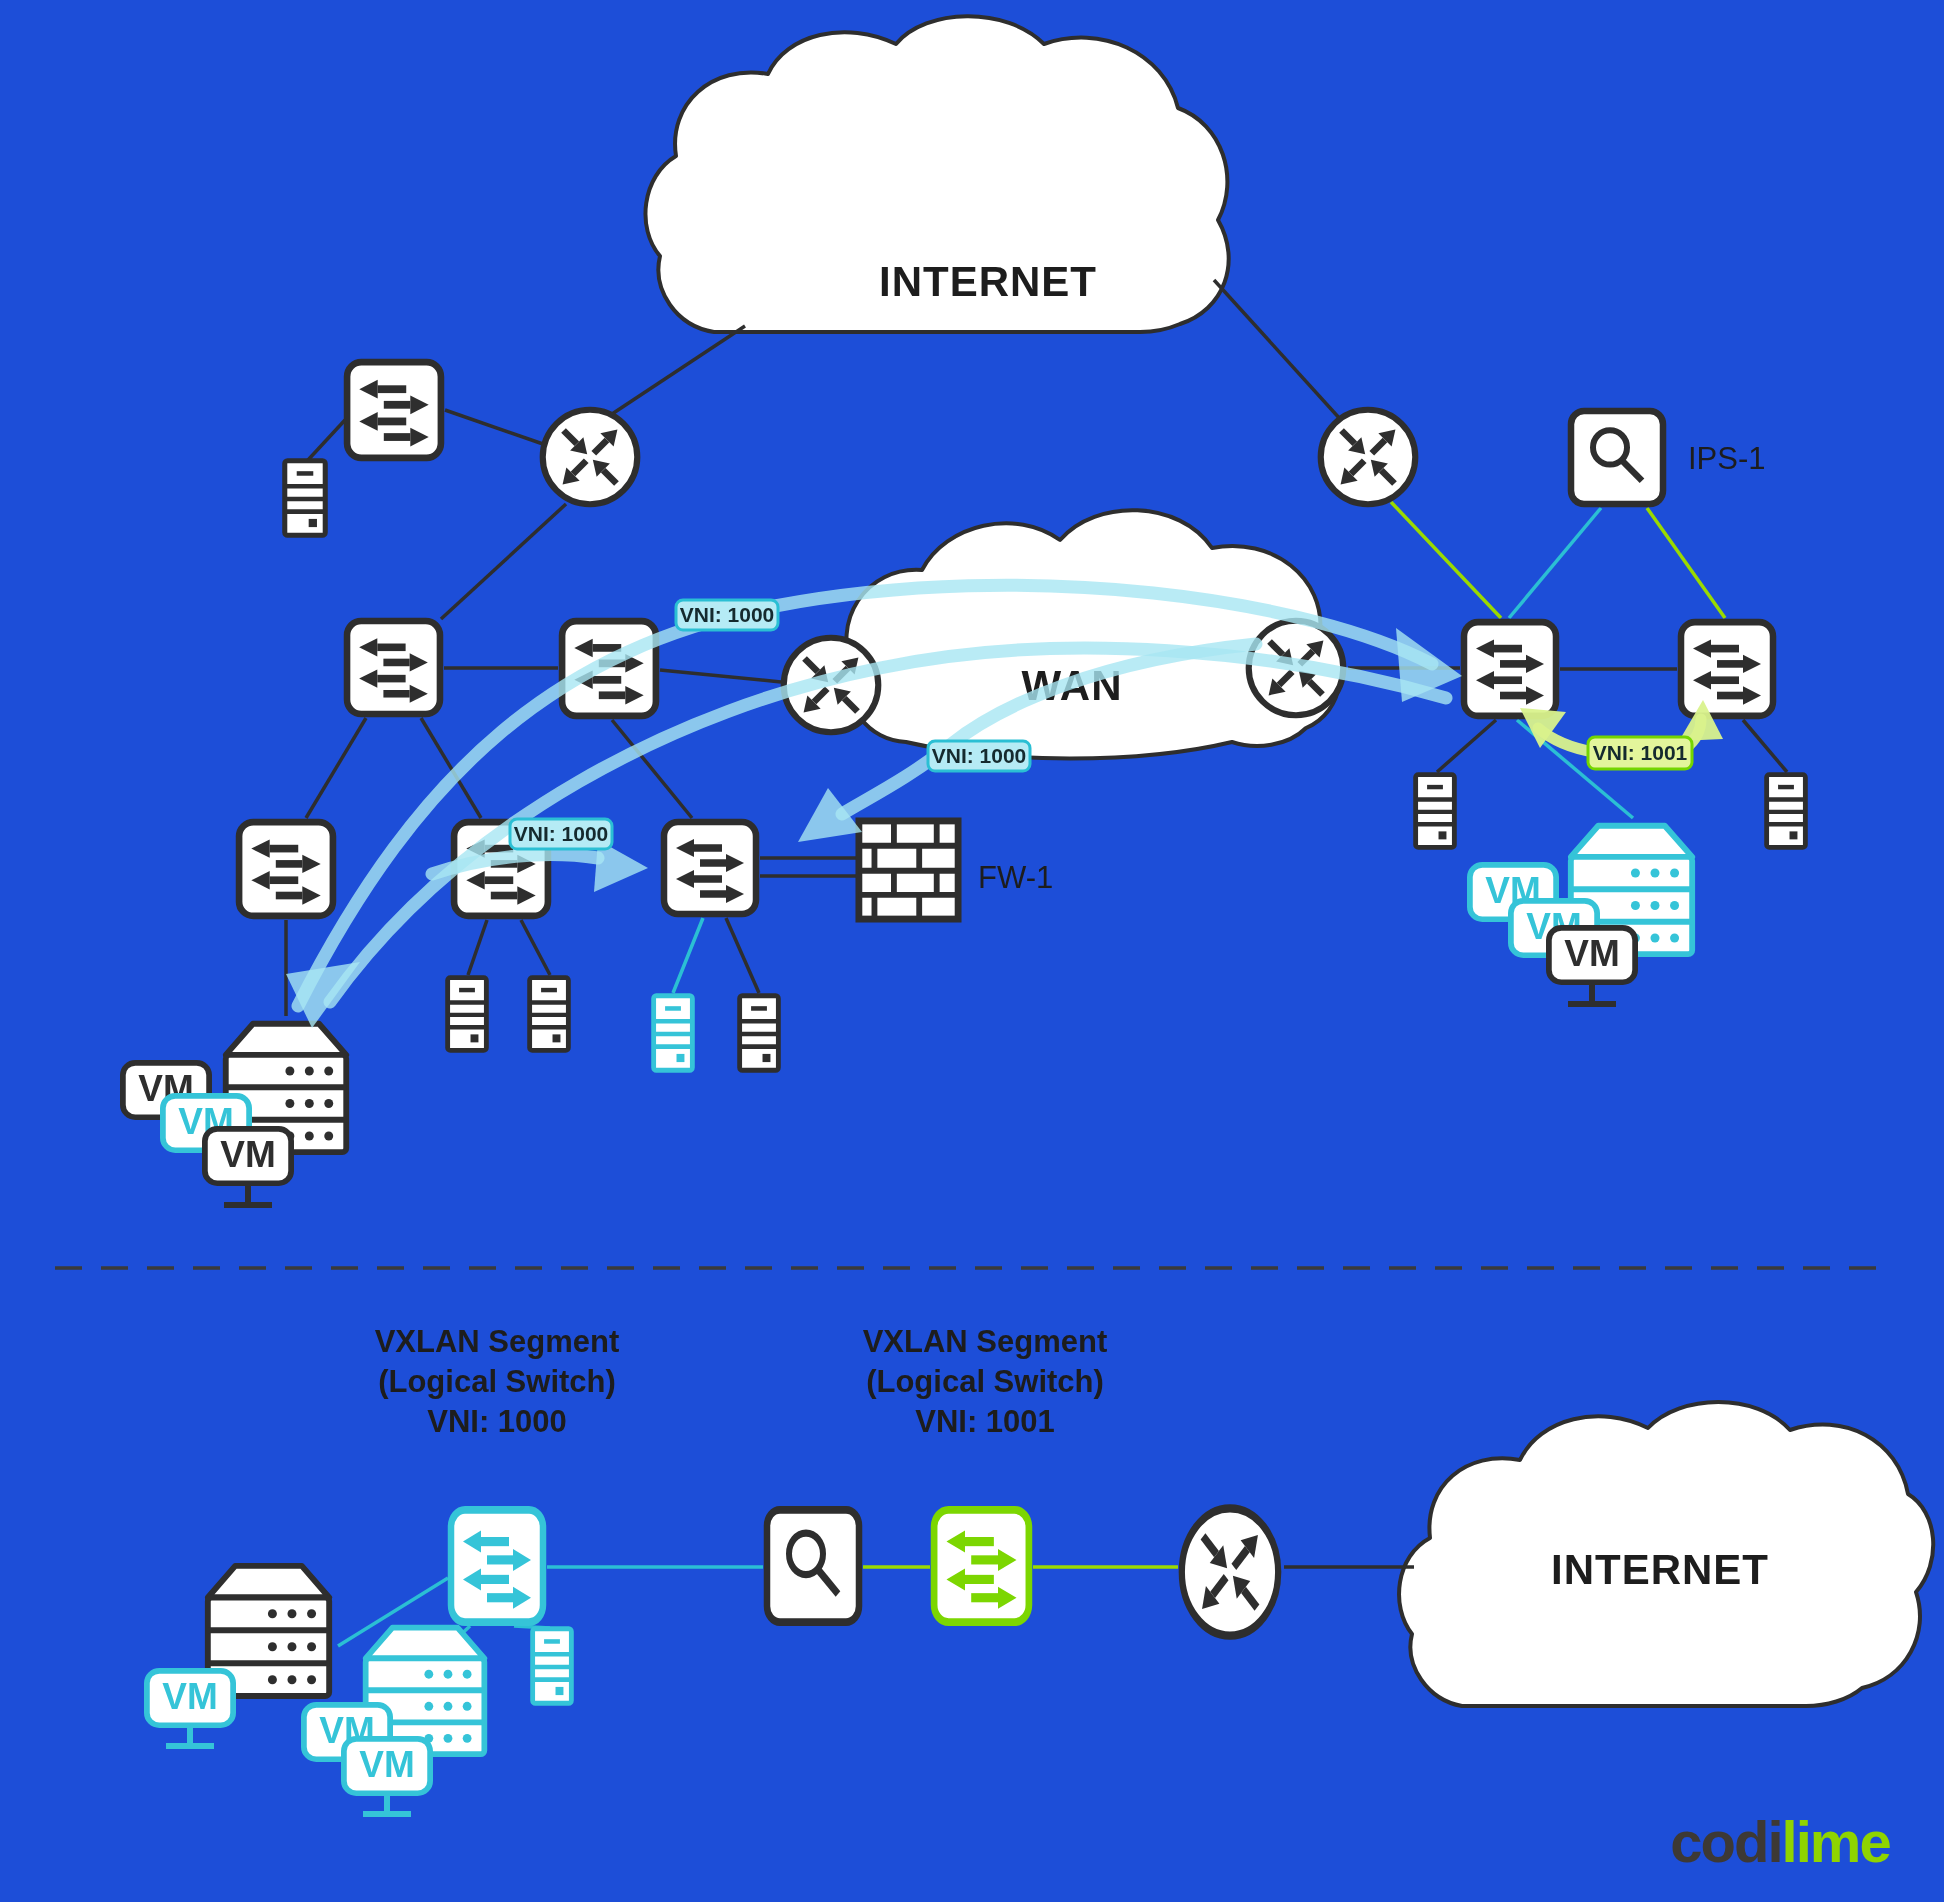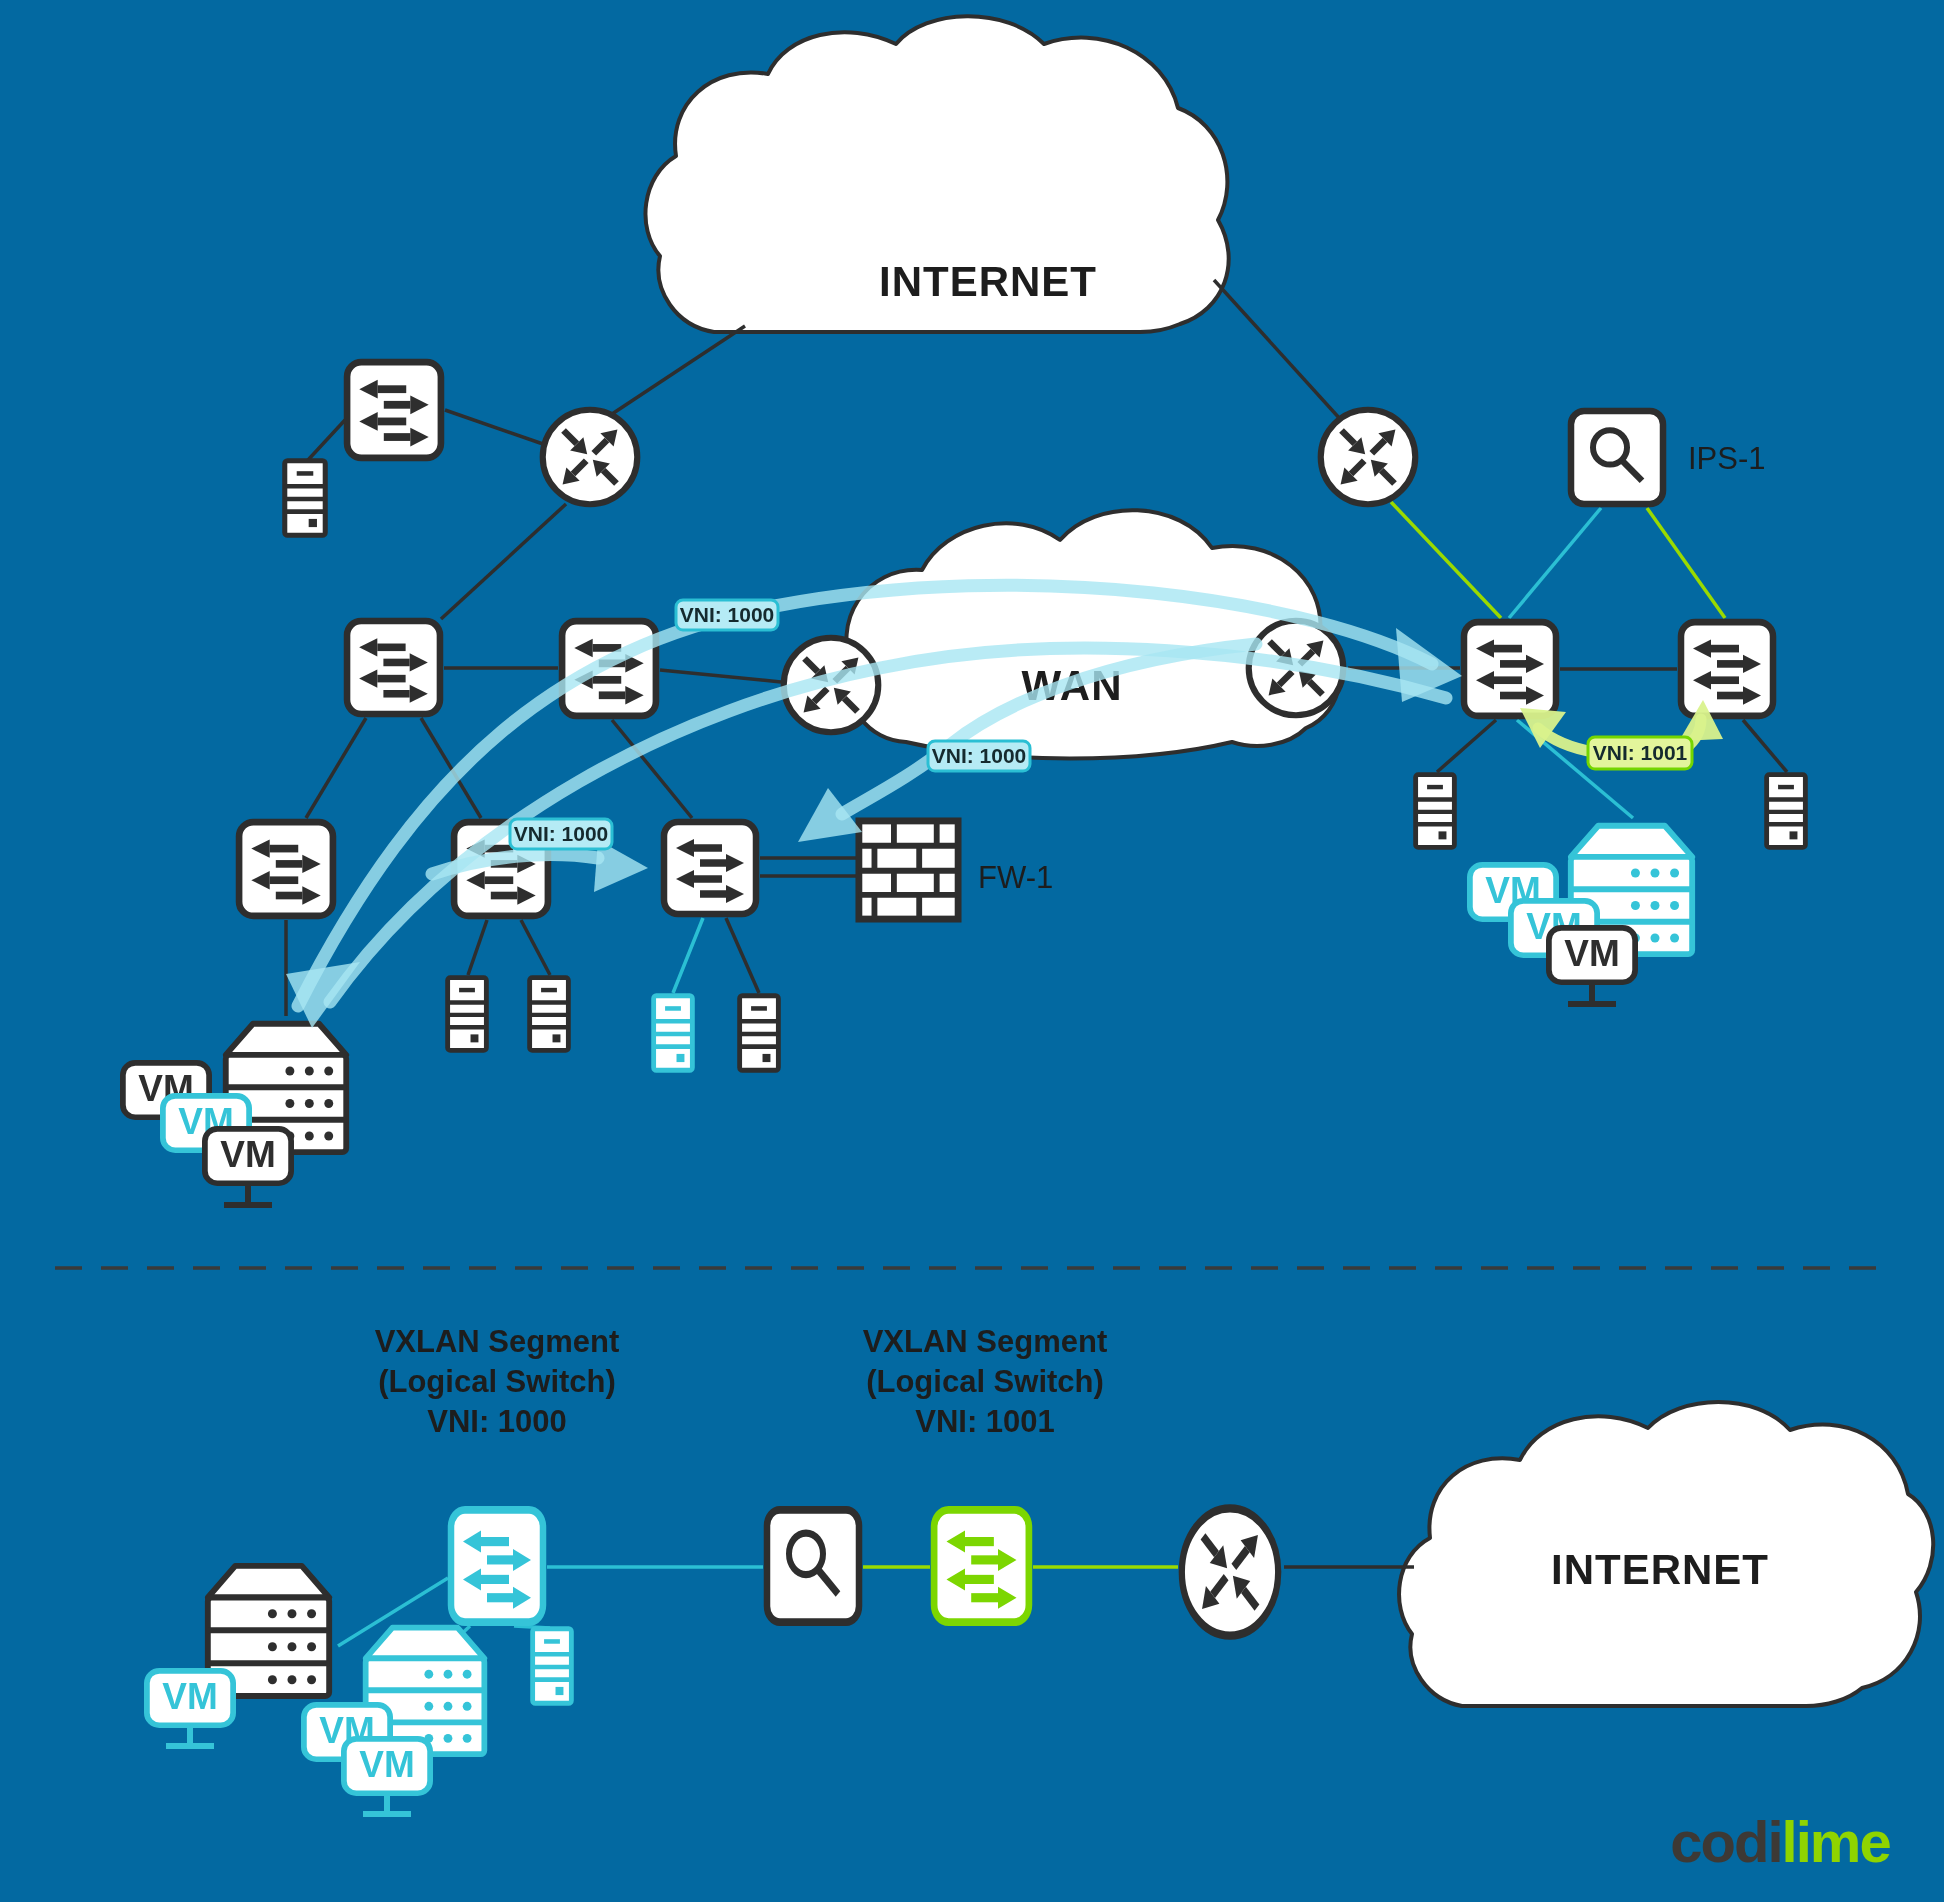--- a/index.html
+++ b/index.html
@@ -1,16 +1,16 @@
 <!DOCTYPE html>
 <html><head>
 <meta charset="utf-8">
 <style>
   html,body{margin:0;padding:0;background:#ffffff;}
-  .page{width:1944px;height:1902px;position:relative;background:#0369a1;overflow:hidden;}
+  .page{width:1944px;height:1902px;position:relative;background:#1d4ed8;overflow:hidden;}
   svg{display:block;}
   text{font-family:"Liberation Sans",sans-serif;}
   .ln{stroke:#2e2e2e;stroke-width:3.5;fill:none;}
   .lc{stroke:#2bbfd4;stroke-width:3.5;fill:none;}
   .lg{stroke:#9ada00;stroke-width:3.5;fill:none;}
   .cloud{fill:#ffffff;stroke:#2e2e2e;stroke-width:4;stroke-linejoin:round;}
   .band{stroke:#a8e6f2;stroke-width:13;fill:none;opacity:.8;stroke-linecap:round;}
   .bhead{fill:#a8e6f2;opacity:.8;}
   .gband{stroke:#d9f28c;stroke-width:11;fill:none;opacity:.95;stroke-linecap:round;}
   .ghead{fill:#d9f28c;opacity:.95;}

